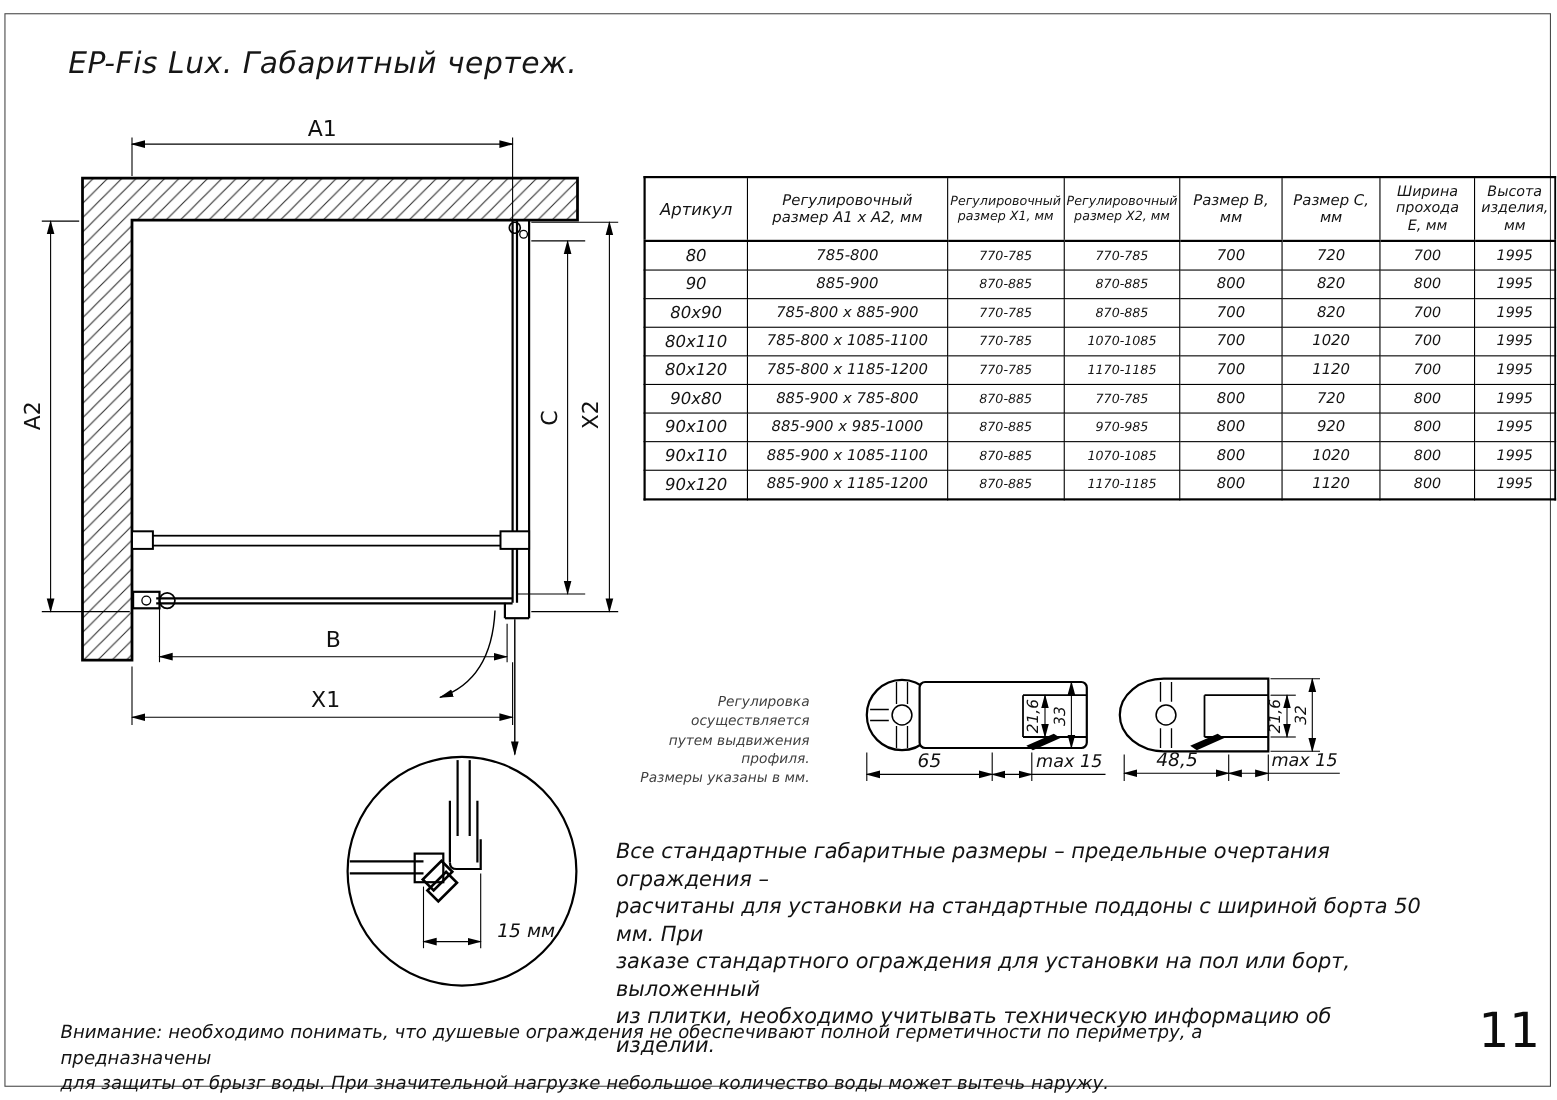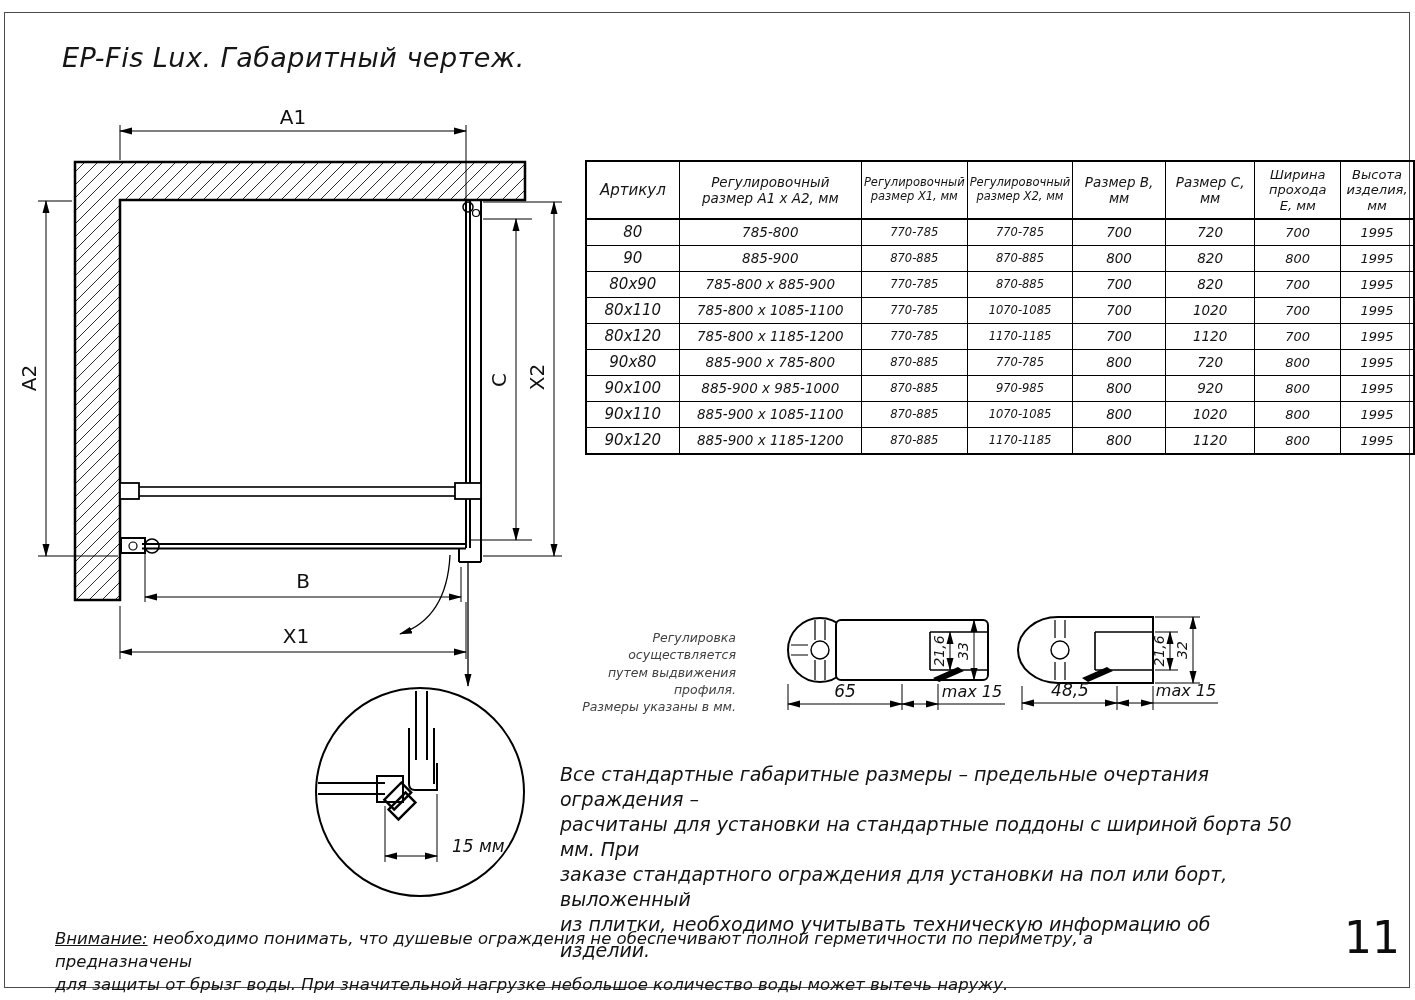--- a/index.html
+++ b/index.html
@@ -33,21 +33,21 @@
         white-space:pre-line;line-height:1.3;padding-top:3px;color:#141414;}
 
   .profile-note{position:absolute;left:560px;top:629px;width:176px;text-align:right;
         font-size:12.5px;font-style:italic;white-space:pre-line;line-height:1.38;color:#404040;}
 
   .paragraph{position:absolute;left:560px;top:762px;width:740px;font-size:19px;
         font-style:italic;white-space:pre-line;line-height:1.32;color:#131313;}
 
   .warning{position:absolute;left:55px;top:928px;width:1090px;font-size:16.5px;
         font-style:italic;white-space:pre-line;line-height:1.38;color:#131313;}
-  .warning .lbl{text-decoration:underline;}
+  .warning .lbl{}
 
   .page-num{position:absolute;left:1330px;top:912px;width:70px;text-align:right;
         font-size:44px;color:#0c0c0c;}
 </style>
 </head>
 <body>
 
 <div class="page">
   <div class="page-border"></div>
 

